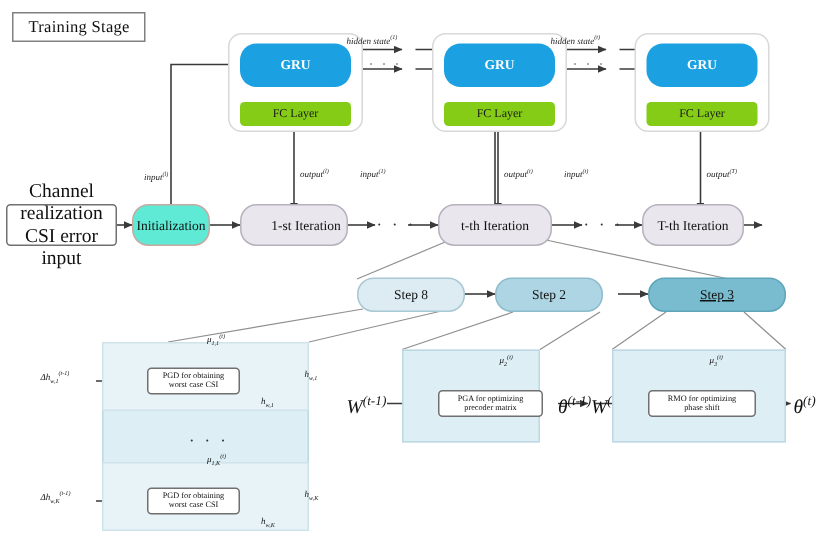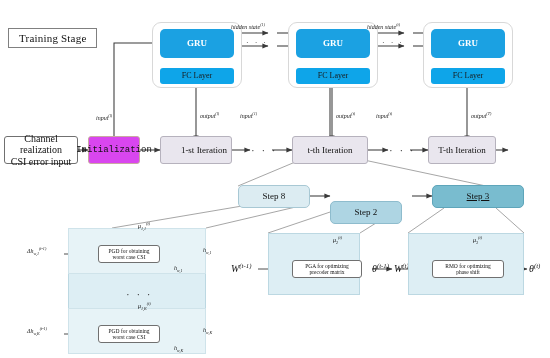--- a/index.html
+++ b/index.html
@@ -6,37 +6,37 @@
   #page{position:relative;width:550px;height:358px;background:#fff;
         font-family:"Liberation Serif",serif;color:#111;overflow:hidden;}
   .abs{position:absolute;box-sizing:border-box;}
   
   .box{display:flex;align-items:center;justify-content:center;text-align:center;
        border:1px solid #9a9a9a;background:#fff;line-height:1.15;}
   .rnd{border-radius:5px;}
   .rnd2{border-radius:3px;}
   
   .title{border:1px solid #808080;background:#fff;font-size:11px;
-         padding:3px 10px;letter-spacing:.2px;margin-top:20px;}
-  
-  .c-init{background:#d946ef;border-color:#c9a8a2;font-family:Liberation Mono, monospace;}
+         padding:3px 10px;letter-spacing:.2px;}
+  
+  .c-init{background:#5eead4;border-color:#c9a8a2;}
   .c-iter{background:#e9e6ee;border-color:#b6b2bd;}
   .c-gru{background:#1BA1E2;border:none;color:#fff;font-weight:bold;}
-  .c-fc{background:#0ea5e9;border:none;color:#1a1a1a;}
+  .c-fc{background:#84cc16;border:none;color:#1a1a1a;}
   .c-grucard{background:#fff;border:1px solid #d8d8d8;border-radius:9px;}
   .c-step1{background:#dcecf2;border-color:#a8c8d4;}
   .c-step2{background:#aed5e3;border-color:#8ebccd;}
   .c-step3{background:#79bccf;border-color:#5ea5ba;}
   .c-panel{background:#ddeef4;border:1px solid #bcd8e2;}
   .c-panelsub{background:#e7f3f7;border:1px solid #cfe3ea;}
   .c-white{background:#fff;border:1px solid #707070;}
   
-  .t9{font-size:9px;}
+  .t9{font-size:9px;border-radius:11px;}
   .t8{font-size:8px;}
-  .t7{font-size:10px;}
+  .t7{font-size:13px;}
   .t6{font-size:6px;}
   .t55{font-size:5.5px;}
   .lbl{position:absolute;font-style:italic;font-family:"Liberation Serif",serif;
        white-space:nowrap;color:#1a1a1a;}
   .mathv{font-style:italic;font-family:"Liberation Serif",serif;white-space:nowrap;}
   sup{font-size:.68em;font-style:italic;}
   sub{font-size:.68em;font-style:italic;}
   .dots{position:absolute;letter-spacing:2px;color:#333;font-size:11px;}
   svg.ov{position:absolute;left:0;top:0;width:550px;height:358px;pointer-events:none;}
   .bold{font-weight:bold;}
@@ -191,21 +191,21 @@
   <div class="dots" style="left:251px;top:144px;">· · ·</div>
 
   <div class="abs box rnd2 c-iter t9" style="left:292px;top:136px;width:76px;height:28px;">t-th Iteration</div>
 
   <div class="dots" style="left:389px;top:144px;">· · ·</div>
 
   <div class="abs box rnd2 c-iter t9" style="left:428px;top:136px;width:68px;height:28px;">T-th Iteration</div>
 
 
   <div class="abs box rnd c-step1 t9" style="left:238px;top:185px;width:72px;height:23px;">Step 8</div>
-  <div class="abs box rnd c-step2 t9" style="left:330px;top:185px;width:72px;height:23px;margin-top:16px;">Step 2</div>
+  <div class="abs box rnd c-step2 t9" style="left:330px;top:185px;width:72px;height:23px;">Step 2</div>
   <div class="abs box rnd c-step3 t9" style="left:432px;top:185px;width:92px;height:23px;text-decoration:underline;">Step 3</div>
 
   <div class="abs c-panel" style="left:68px;top:228px;width:138px;height:126px;"></div>
 
   <div class="abs c-panelsub" style="left:68px;top:228px;width:138px;height:46px;"></div>
   <div class="abs box rnd2 c-white t55" style="left:98px;top:245px;width:62px;height:18px;flex-direction:column;">
     <span>PGD for obtaining</span>
     <span>worst case CSI</span>
   </div>
   <div class="abs mathv t6" style="left:138px;top:221px;">

